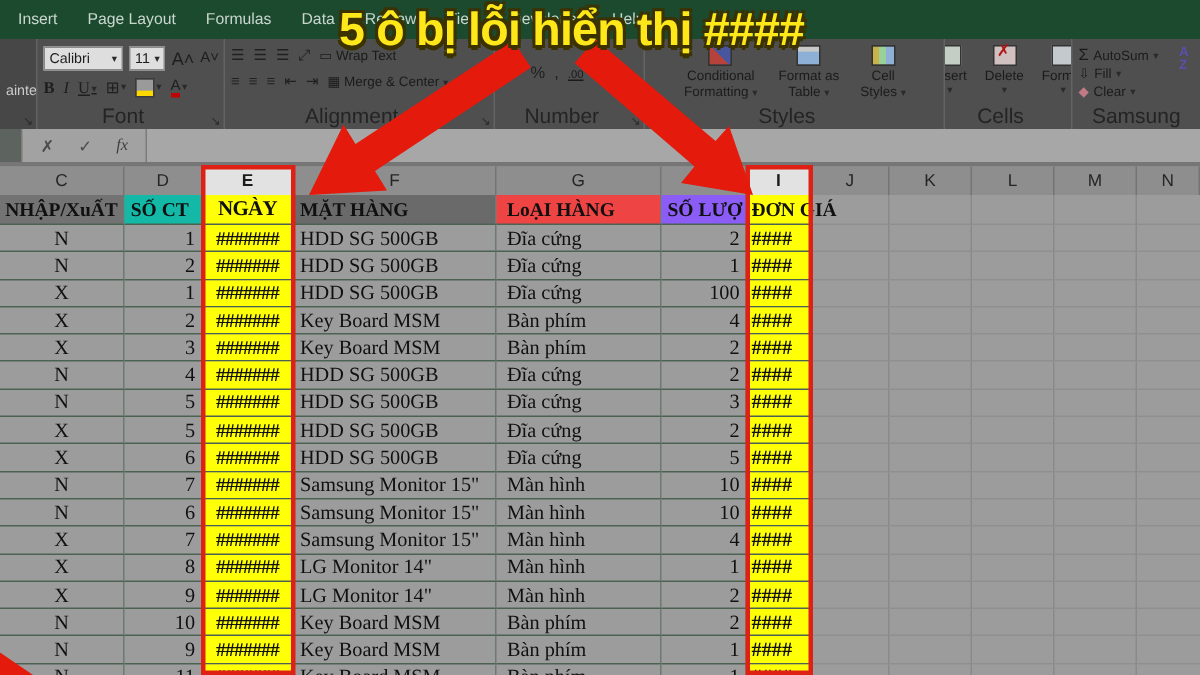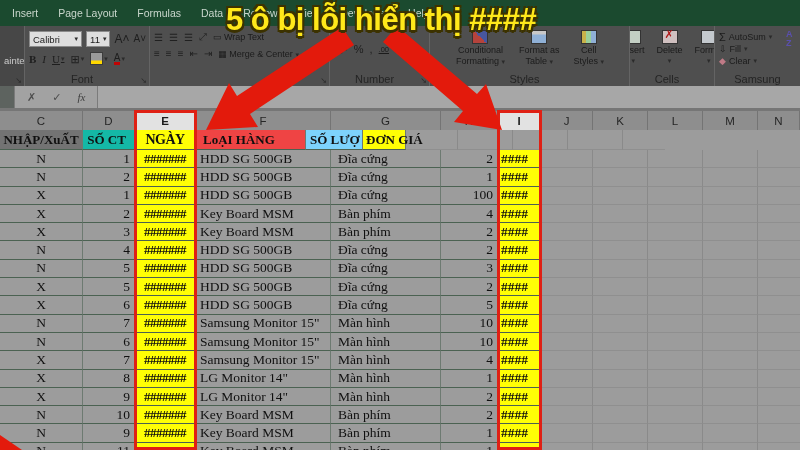--- a/index.html
+++ b/index.html
@@ -11,21 +11,21 @@
   
   .tabbar{position:absolute;top:0;left:0;width:800px;height:26px;background:var(--green);
           display:flex;align-items:center;gap:20px;padding-left:12px;box-sizing:border-box;}
   .tab{color:#c9d6cc;font-size:10.5px;white-space:nowrap;cursor:default;}
   .tellme{display:flex;align-items:center;gap:5px;margin-left:26px;color:#e4eae5;font-size:9.5px;white-space:nowrap;}
   .bulb{width:9px;height:9px;border-radius:50%;background:#e8d44d;border:1px solid #b9a52c;}
   
   .ribbon{position:absolute;top:26px;left:0;width:800px;height:60px;background:#4f4f4f;display:flex;}
   .group{position:relative;height:60px;border-right:1px solid #646464;box-sizing:border-box;
          padding:3px 3px 30px 4px;overflow:hidden;flex:none;}
-  .glabel{position:absolute;bottom:1px;left:0;right:10px;text-align:center;font-size:11px;color:#242424;}
+  .glabel{position:absolute;bottom:1px;left:0;right:10px;text-align:center;font-size:14px;color:#242424;}
   .launch{position:absolute;bottom:1px;right:2px;font-size:8px;color:#2a2a2a;line-height:8px;}
   .rrow{display:flex;align-items:center;gap:4px;margin-top:2px;}
   .wbox{background:#dedede;border:1px solid #8b8b8b;color:#1c1c1c;font-size:9.5px;
         padding:0 3px;height:14px;display:flex;align-items:center;gap:3px;}
   .caret{font-size:7px;color:#2a2a2a;}
   .ib{color:#1e1e1e;font-size:11px;line-height:12px;display:inline-flex;align-items:center;gap:1px;}
   .bld{font-weight:bold;font-family:"Liberation Serif",serif;}
   .itl{font-style:italic;font-family:"Liberation Serif",serif;}
   .und{text-decoration:underline;font-family:"Liberation Serif",serif;}
   .icon-fill{display:inline-block;width:11px;height:11px;
@@ -69,21 +69,21 @@
   .cC{width:83px;justify-content:center;}
   .cD{width:52px;justify-content:flex-end;padding-right:4px;}
   .cE{width:61px;justify-content:center;background:var(--hl);font-weight:bold;font-size:13px;letter-spacing:-0.5px;}
   .cF{width:135px;padding-left:4px;}
   .cG{width:110px;padding-left:7px;}
   .cH{width:57px;justify-content:flex-end;padding-right:4px;}
   .cI{width:43px;padding-left:3px;background:var(--hl);font-weight:bold;}
   .cJ{width:52px;}.cK{width:55px;}.cL{width:55px;}.cM{width:55px;}.cN{width:42px;}
   .hcell{font-weight:bold;font-size:13px;}
   .hC{background:#737373;}.hD{background:#14b8a6;}.hF{background:#6a6a6a;}
-  .hG{background:#ef4444;}.hH{background:#7dd3fc;justify-content:flex-start;padding-left:4px;padding-right:0;}
+  .hG{background:#ef4444;}.hH{background:#8b5cf6;justify-content:flex-start;padding-left:4px;padding-right:0;}
   .hI{overflow:visible;white-space:nowrap;position:relative;z-index:2;}
   .hE{font-size:14px;}
   
   .redbox{position:absolute;box-sizing:border-box;border:3px solid var(--err);pointer-events:none;z-index:5;}
   .redboxE{left:134px;top:110px;width:63px;height:340px;}
   .redboxI{left:497px;top:110px;width:45px;height:340px;}
   
   .annot{position:absolute;top:2px;left:226px;z-index:7;font-size:31px;font-weight:800;
          color:#ffe81a;white-space:nowrap;letter-spacing:-0.5px;
          text-shadow:-2px -2px 0 #3c3200,2px -2px 0 #3c3200,-2px 2px 0 #3c3200,2px 2px 0 #3c3200,0 3px 0 #3c3200;}
@@ -156,20 +156,21 @@
       <span class="btxt">▭ <span>Wrap Text</span></span>
     </div>
     <div class="rrow" style="gap:7px;margin-top:5px;">
       <span class="alico">≡</span>
       <span class="alico">≡</span>
       <span class="alico">≡</span>
       <span class="alico">⇤</span>
       <span class="alico">⇥</span>
       <span class="btxt">▦ <span>Merge &amp; Center</span> <span class="caret">▾</span></span>
     </div>
+    <div class="glabel">Alignment</div>
     <span class="launch">↘</span>
   </div>
 
   <div class="group" style="width:100px;">
     <div class="rrow" style="margin-top:14px;gap:6px;">
       <span class="ib">⊡<span class="caret">▾</span></span>
       <span class="ib">%</span>
       <span class="ib">,</span>
       <span class="btxt" style="font-size:7.5px;text-decoration:underline;">.00</span>
       <span class="btxt" style="font-size:7.5px;">.0</span>
@@ -268,20 +269,21 @@
     <div class="colletter" style="width: 55px;">L</div>
     <div class="colletter" style="width: 55px;">M</div>
     <div class="colletter" style="width: 42px;">N</div>
   </div>
 
 <div class="sheet">
   <div class="srow hrow">
     <div class="cell cC hcell hC">NHẬP/XuẤT</div>
     <div class="cell cD hcell hD" style="justify-content:center;">SỐ CT</div>
     <div class="cell cE hcell hE">NGÀY</div>
+    <div class="cell cF hcell hF">MẶT HÀNG</div>
     <div class="cell cG hcell hG">LoẠI HÀNG</div>
     <div class="cell cH hcell hH">SỐ LƯỢ</div>
     <div class="cell cI hcell hI">ĐƠN GIÁ</div>
     <div class="cell cJ empty"></div>
     <div class="cell cK empty"></div>
     <div class="cell cL empty"></div>
     <div class="cell cM empty"></div>
     <div class="cell cN empty" style="border-right:none;"></div>
   </div>
   <div id="sheet-rows">

